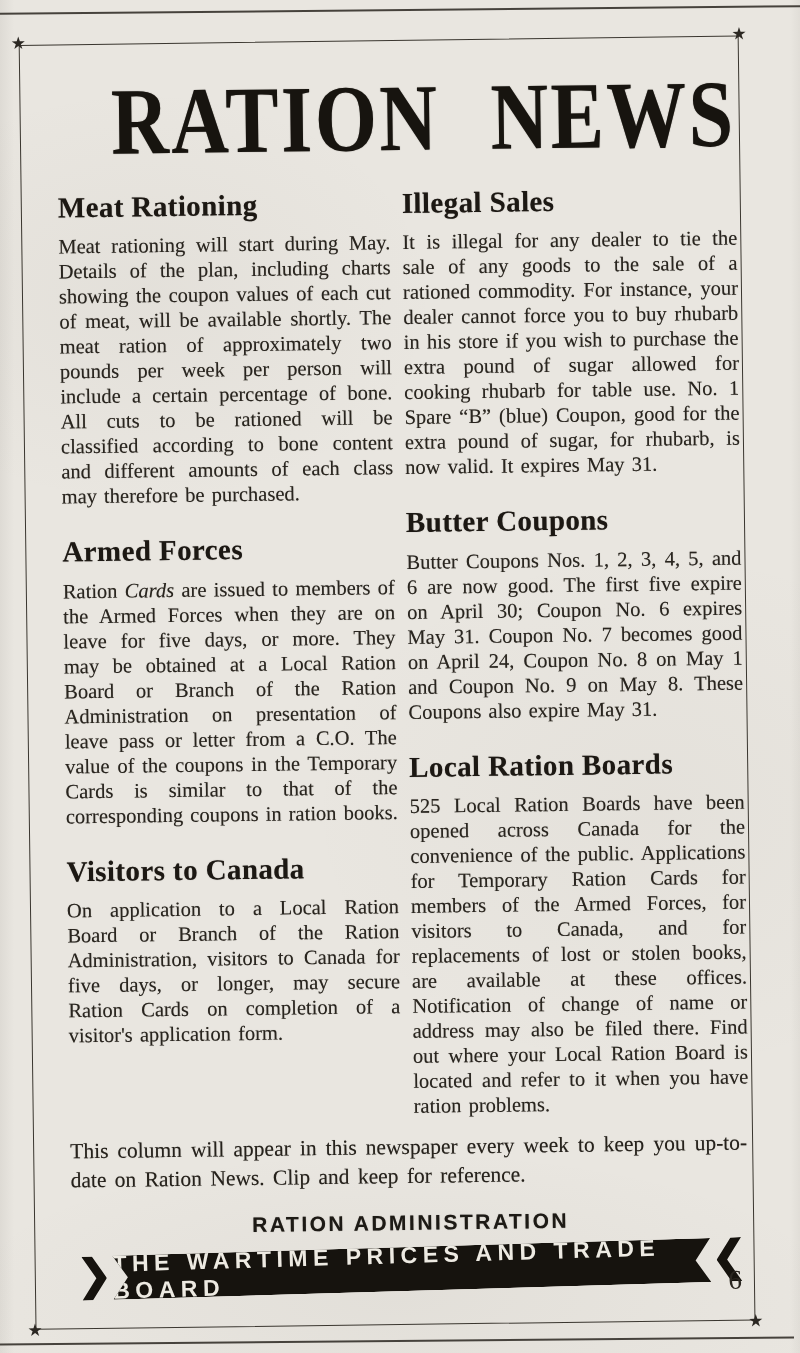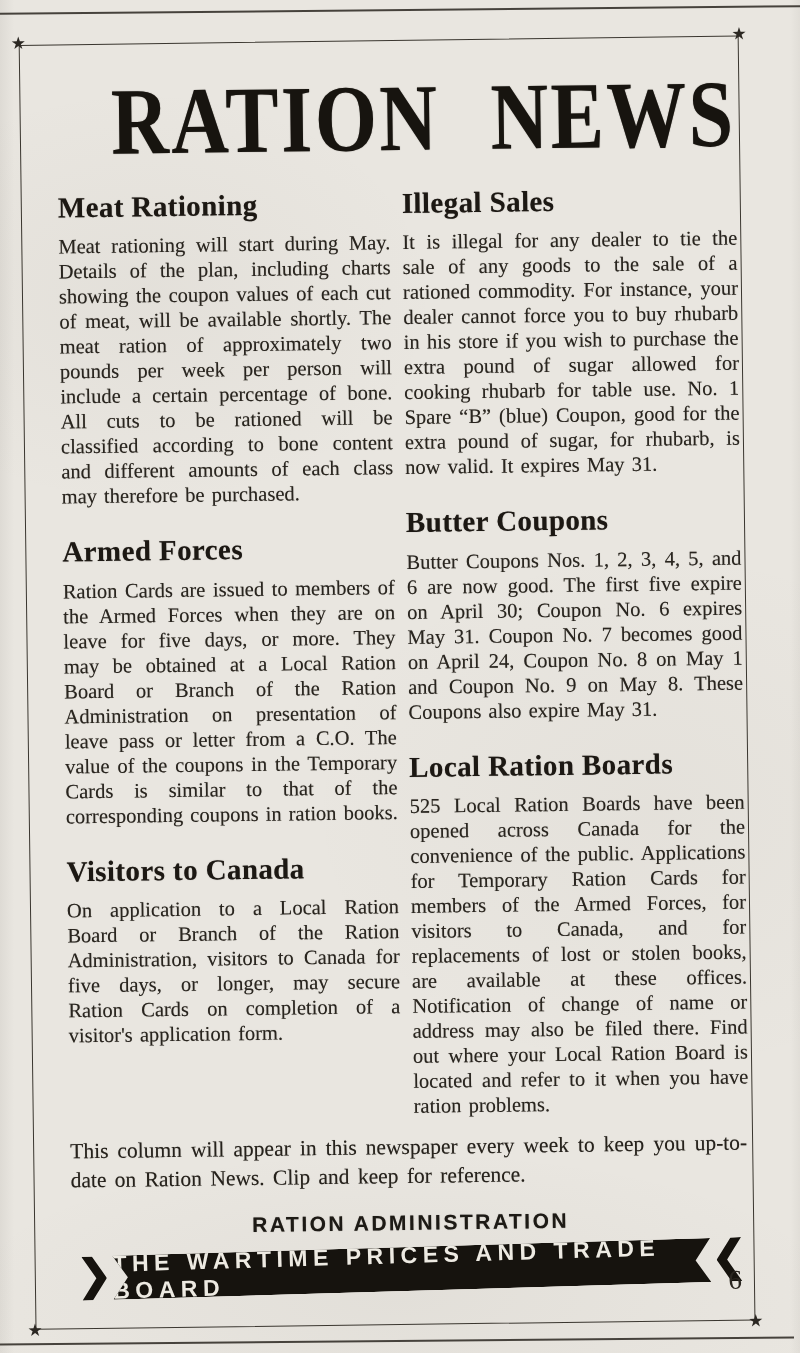--- a/index.html
+++ b/index.html
@@ -44,21 +44,21 @@
 
   h2.sec{
     font-size:29px;font-weight:bold;color:#1c1813;margin:27px 0 12px;line-height:1.05;
     letter-spacing:.4px;text-shadow:0 0 .8px rgba(25,20,15,.5);
   }
   .col h2.sec:first-child{margin-top:6px;}
   p.body{
     font-size:20.5px;line-height:25px;text-align:justify;margin:0;
     word-spacing:2px;color:#29251f;text-shadow:0 0 .7px rgba(40,35,28,.45);
   }
-  p.body .ital{}
+  p.body .ital{font-style:italic;}
 
   .note{
     margin:14px 2px 0 0;font-size:21.5px;line-height:29px;text-align:justify;
     word-spacing:3px;color:#26221c;text-shadow:0 0 .7px rgba(40,35,28,.45);
   }
 
   .admin{
     margin-top:20px;text-align:center;
     font-family:"Liberation Sans", sans-serif;font-weight:bold;
     font-size:21px;letter-spacing:2.5px;color:#1d1a15;

